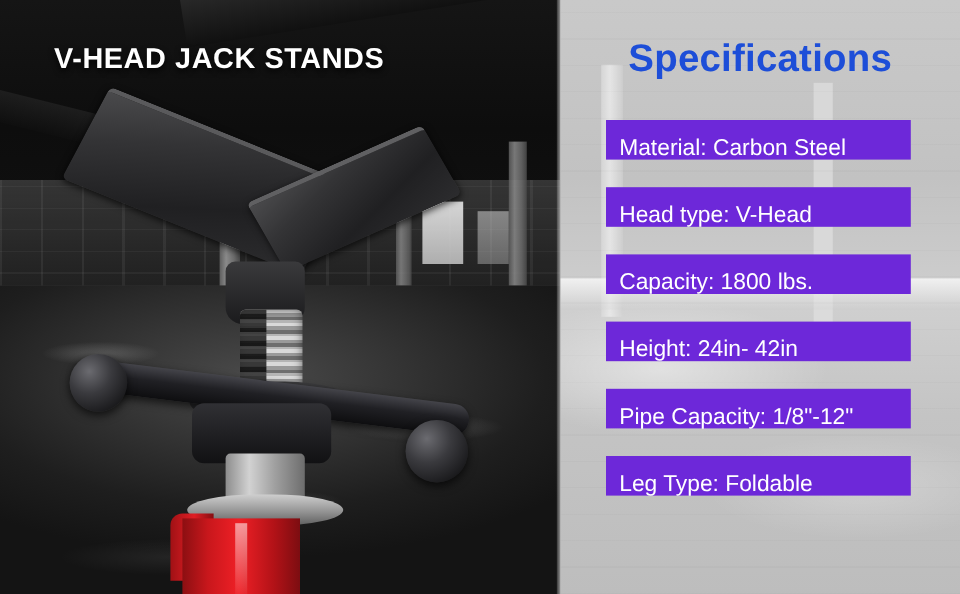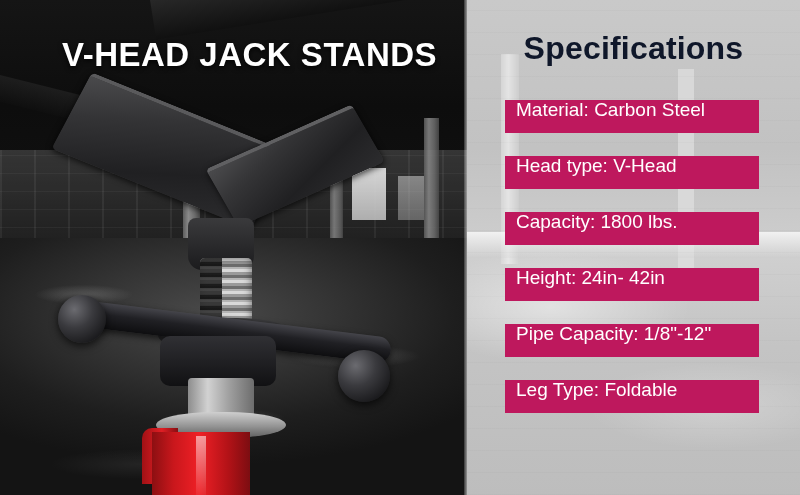--- a/index.html
+++ b/index.html
@@ -229,23 +229,23 @@
   }
   .photo-edge {
     position: absolute;
     right: 0; top: 0;
     width: 3px; height: 495px;
     background: linear-gradient(90deg, rgba(255,255,255,.15), rgba(255,255,255,.55));
   }
 
   .photo-title {
     position: absolute;
-    left: 62px; top: 36px;
+    left: 45px; top: 36px;
     color: #ffffff;
-    font-size: 33px;
+    font-size: 24px;
     font-weight: bold;
     letter-spacing: .5px;
     text-shadow: 0 2px 5px rgba(0,0,0,.85);
     white-space: nowrap;
     z-index: 5;
   }
 
   
   .spec-panel {
     position: absolute;
@@ -284,36 +284,36 @@
       repeating-linear-gradient(0deg, rgba(0,0,0,.02) 0 1px, rgba(0,0,0,0) 1px 22px);
   }
 
   .spec-title {
     position: absolute;
     left: 0; top: 30px;
     width: 333px;
     text-align: center;
     font-size: 32px;
     font-weight: bold;
-    color: #0f172a;
+    color: #1d4ed8;
     letter-spacing: .2px;
   }
 
   .spec-list {
     position: absolute;
     left: 38px; top: 100px;
     width: 254px;
   }
   .spec-row {
     position: relative;
     height: 33px;
     margin-bottom: 23px;
-    background: #be185d;
+    background: #6d28d9;
     display: flex;
-    align-items: flex-start;
+    align-items: flex-end;
     box-sizing: border-box;
     padding-left: 11px;
   }
   .spec-row:last-child { margin-bottom: 8px; }
   .spec-text {
     color: #ffffff;
     font-size: 19px;
     line-height: 1;
     white-space: nowrap;
   }

